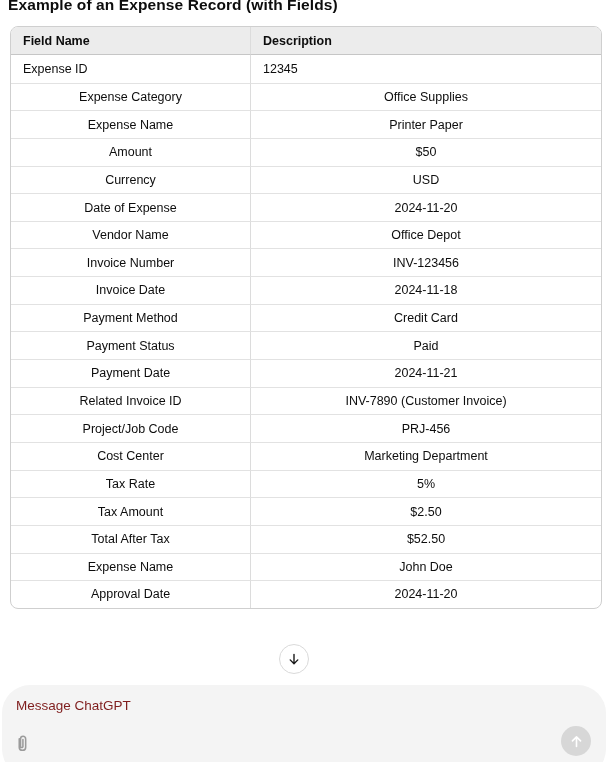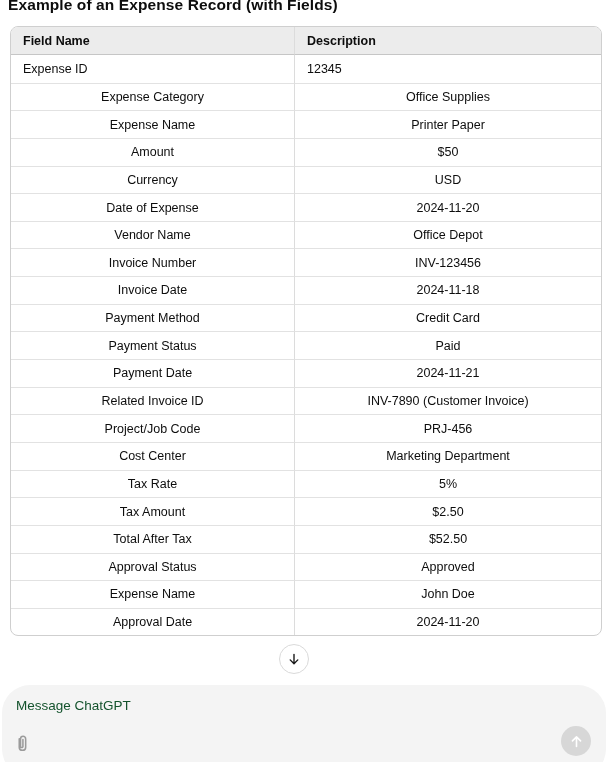--- a/index.html
+++ b/index.html
@@ -43,21 +43,21 @@
     height: 27.65px;
     white-space: nowrap;
   }
   table.expense th {
     background: #ececec;
     font-weight: 700;
     height: 28px;
     border-bottom: 1px solid #c6c6c6;
   }
   table.expense th:first-child, table.expense td:first-child {
-    width: 284px;
+    width: 240px;
     border-right: 1px solid #dcdcdc;
   }
   table.expense td:first-child { font-weight: 400; }
   table.expense tbody tr + tr td { border-top: 1px solid #e2e2e2; text-align: center; }
 
   .scroll-btn {
     position: absolute;
     left: 279px; top: 644px;
     width: 30px; height: 30px;
     border-radius: 50%;
@@ -71,21 +71,21 @@
     position: absolute;
     left: 2px; top: 685px;
     width: 604px; height: 92px;
     background: #f4f4f4;
     border-radius: 28px;
   }
   .composer-input {
     position: absolute;
     left: 14px; top: 13px;
     font-size: 13.5px;
-    color: #14532d;
+    color: #7f1d1d;
     white-space: nowrap;
   }
   .attach-btn {
     position: absolute;
     left: 8px; top: 46px;
     width: 24px; height: 24px;
     display: flex; align-items: center; justify-content: center;
     cursor: pointer;
   }
   .send-btn {
@@ -178,24 +178,20 @@
             <td>Tax Rate</td>
             <td>5%</td>
           </tr>
           <tr>
             <td>Tax Amount</td>
             <td>$2.50</td>
           </tr>
           <tr>
             <td>Total After Tax</td>
             <td>$52.50</td>
-          </tr>
-          <tr>
-            <td>Approval Status</td>
-            <td>Approved</td>
           </tr>
           <tr>
             <td>Expense Name</td>
             <td>John Doe</td>
           </tr>
           <tr>
             <td>Approval Date</td>
             <td>2024-11-20</td>
           </tr>
         </tbody>

